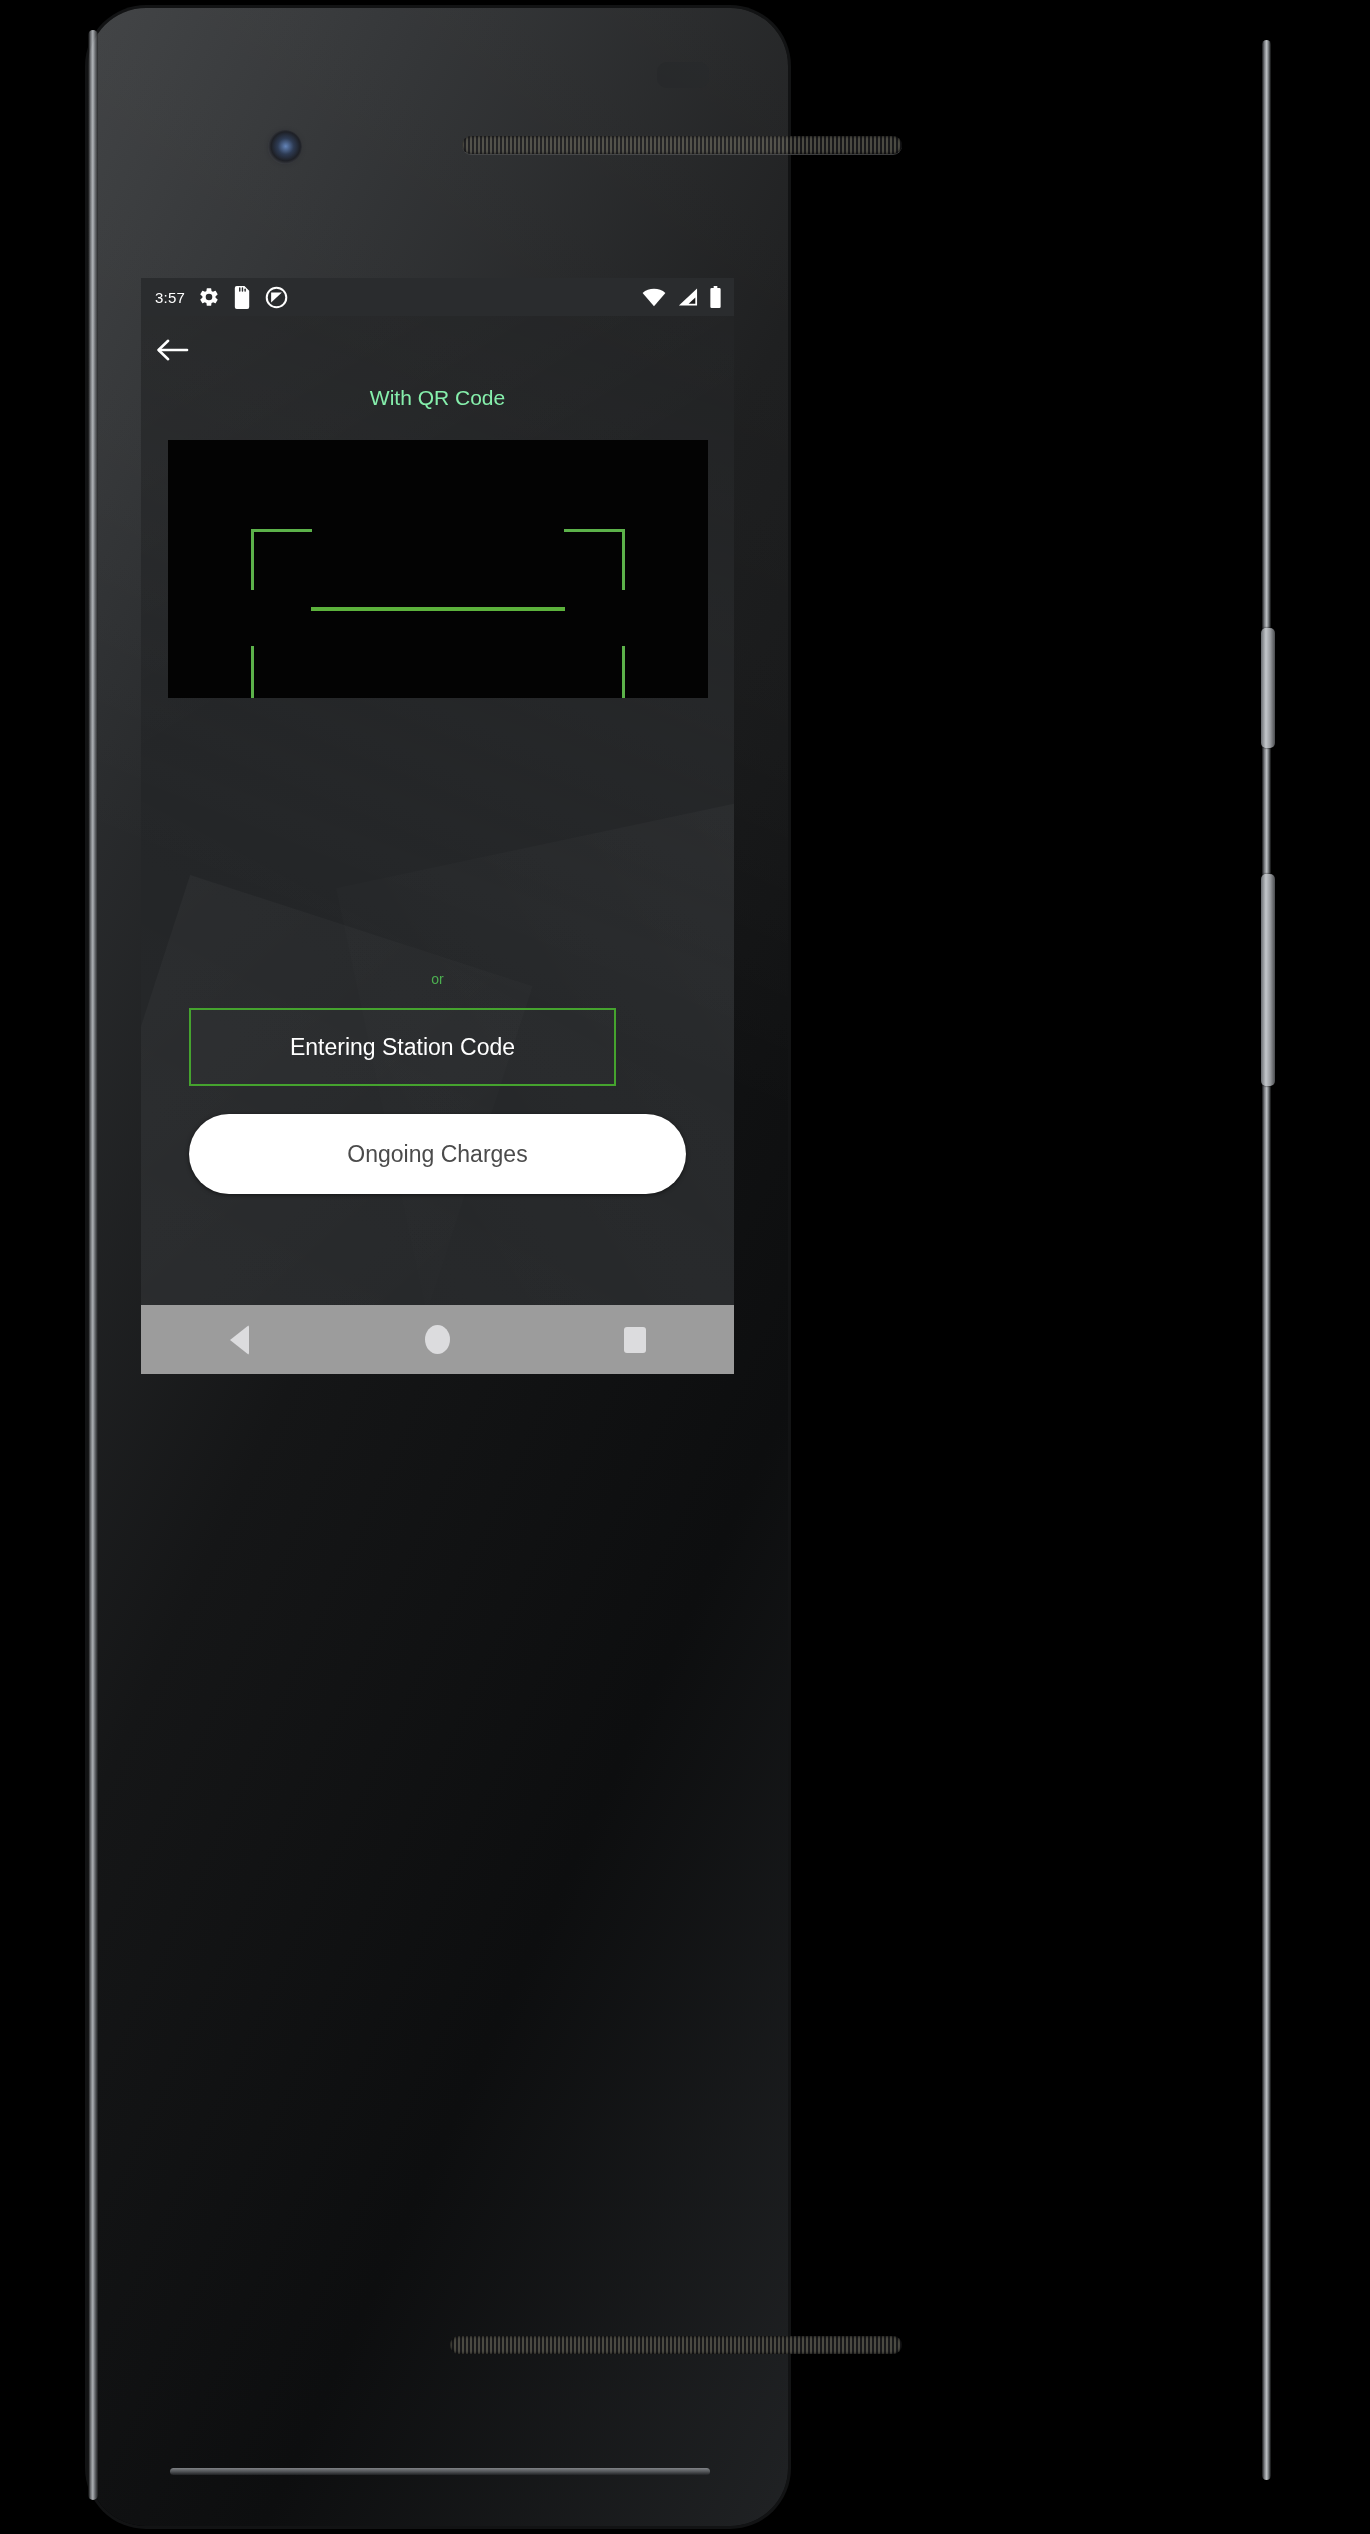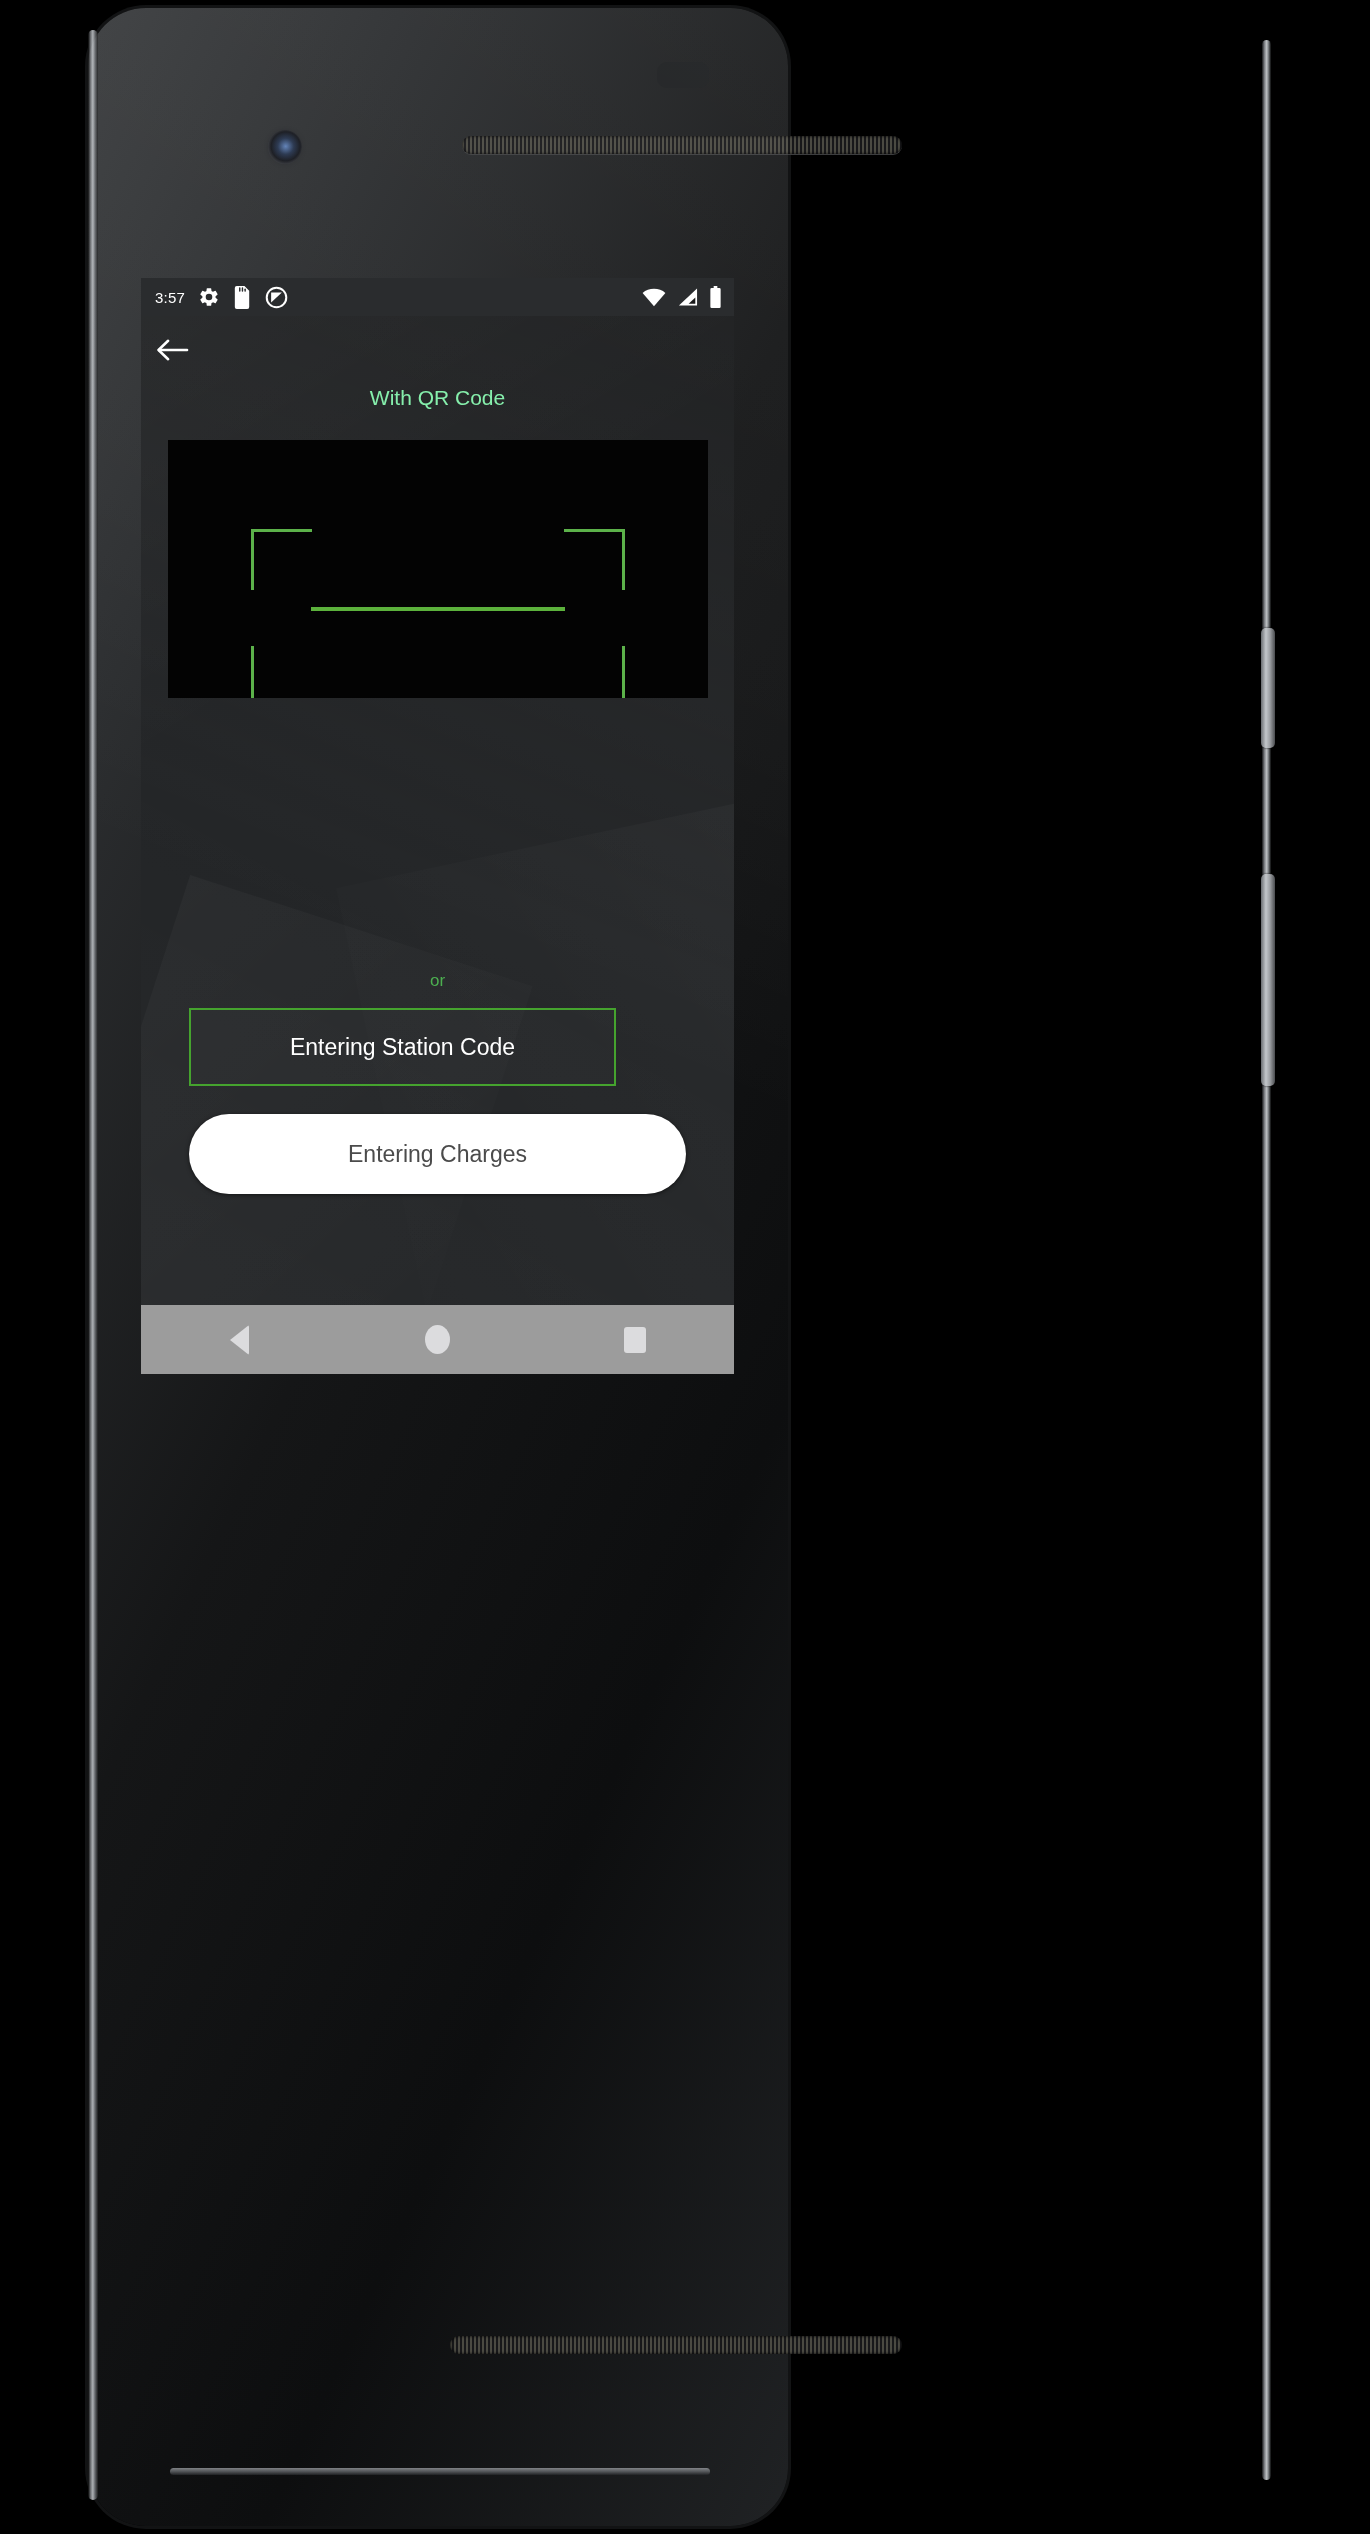--- a/index.html
+++ b/index.html
@@ -232,21 +232,21 @@
     height: 4px;
     background: #5cb23c;
   }
 
   
   #or-label {
     position: absolute;
     left: 0; top: 693px;
     width: 100%;
     text-align: center;
-    font-size: 17px;
+    font-size: 14px;
     z-index: 4;
   }
 
   
   #station-code-button {
     position: absolute;
     left: 48px;
     top: 730px;
     width: 427px;
     height: 78px;
@@ -400,21 +400,21 @@
     <div id="scan-line"></div>
   </div>
 
   <div id="or-label" style="color:#4caf50;">or</div>
 
   <div id="station-code-button">
     <span>Entering Station Code</span>
   </div>
 
   <div id="ongoing-charges-button">
-    <span>Entering Charges</span>
+    <span>Ongoing Charges</span>
   </div>
 
   <div id="nav-bar">
     <div class="nav-button">
       <div id="nav-back-triangle"></div>
     </div>
     <div class="nav-button">
       <div id="nav-home-circle"></div>
     </div>
     <div class="nav-button">

